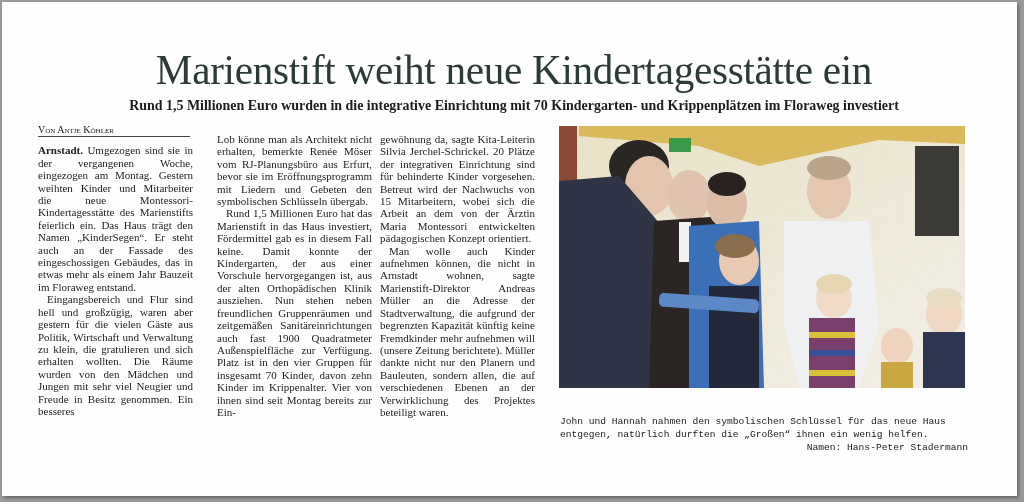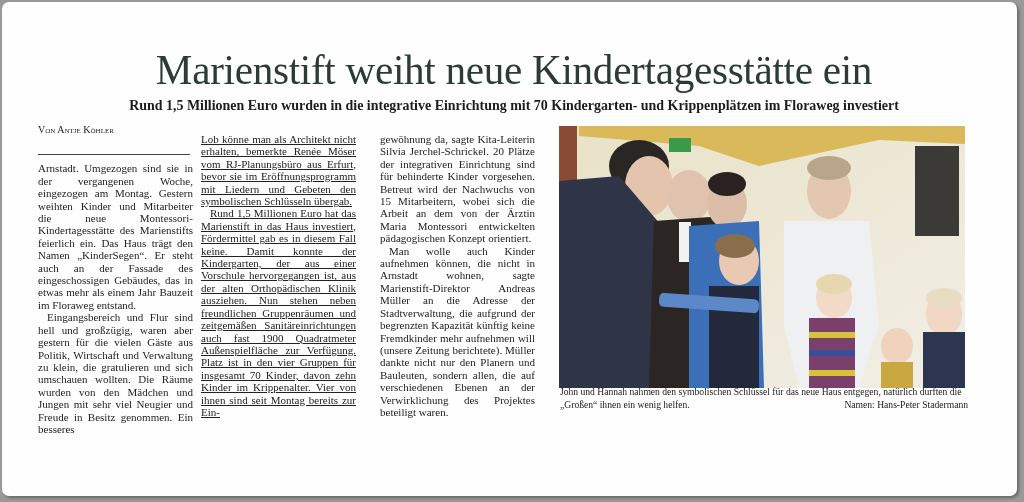--- a/index.html
+++ b/index.html
@@ -1,42 +1,42 @@
 <!DOCTYPE html>
 <html><head>
 <meta charset="utf-8">
 <style>
   html,body{margin:0;padding:0;}
   body{width:1024px;height:502px;background:#9a9a9a;position:relative;overflow:hidden;font-family:"DejaVu Serif",serif;}
-  .page{position:absolute;left:2px;top:2px;width:1015px;height:494px;background:#fefefe;box-shadow:2px 2px 3px #6a6a6a;border-radius:7px;}
+  .page{position:absolute;left:2px;top:2px;width:1015px;height:494px;background:#fefefe;box-shadow:2px 2px 3px #6a6a6a;}
   .title{position:absolute;left:0;top:44px;width:1024px;text-align:center;font-family:"Liberation Serif",serif;font-size:42px;color:#2c3b35;letter-spacing:-0.3px;transform:scaleX(0.98);}
   .subtitle{position:absolute;left:0;top:94px;width:1024px;text-align:center;font-family:"Liberation Serif",serif;font-weight:bold;font-size:15.5px;color:#1c1c1c;transform:scaleX(0.9);}
   .col{position:absolute;top:131px;width:155px;font-family:"Liberation Serif",serif;font-size:11px;line-height:12.4px;color:#222;text-align:justify;hyphens:manual;}
   .col p{margin:0;text-indent:9px;}
   .col p.first{text-indent:0;}
-  .byline{font-family:"Liberation Serif",serif;font-size:10px;font-variant:small-caps;color:#222;border-bottom:1px solid #444;padding-bottom:18px;margin-bottom:7px;width:152px;}
-  .dateline{font-weight:normal;}
+  .byline{font-family:"Liberation Serif",serif;font-size:10px;font-variant:small-caps;color:#222;border-bottom:1px solid #444;padding-bottom:0;margin-bottom:7px;width:152px;}
+  .dateline{font-weight:bold;}
   .c1{left:36px;top:122px;}
-  .c2{left:199px;text-decoration:underline;}
+  .c2{left:215px;}
   .c3{left:360px;margin-left:18px;}
   .photo{position:absolute;left:557px;top:124px;width:406px;height:262px;overflow:hidden;background:#d8d2bf;}
-  .caption{position:absolute;left:558px;top:383px;width:408px;font-family:Liberation Serif, serif;font-size:9.6px;line-height:13px;color:#1a1a1a;}
+  .caption{position:absolute;left:558px;top:413px;width:408px;font-family:Liberation Mono, monospace;font-size:9.6px;line-height:13px;color:#1a1a1a;}
   .caption .credit{float:right;}
 </style>
 </head>
 <body>
 
 <div class="page">
   <div class="title">Marienstift weiht neue Kindertagesstätte ein</div>
   <div class="subtitle">Rund 1,5 Millionen Euro wurden in die integrative Einrichtung mit 70 Kindergarten- und Krippenplätzen im Floraweg investiert</div>
 
   <div class="col c1">
     <div class="byline">Von Antje Köhler</div>
     <p class="first"><span class="dateline">Arnstadt.</span> <span>Umgezogen sind sie in der vergangenen Woche, eingezogen am Montag. Gestern weihten Kinder und Mitarbeiter die neue Montessori-Kindertagesstätte des Marienstifts feierlich ein. Das Haus trägt den Namen „KinderSegen“. Er steht auch an der Fassade des eingeschossigen Gebäudes, das in etwas mehr als einem Jahr Bauzeit im Floraweg entstand.</span></p>
-    <p>Eingangsbereich und Flur sind hell und großzügig, waren aber gestern für die vielen Gäste aus Politik, Wirtschaft und Verwaltung zu klein, die gratulieren und sich umschauen wollten. Die Räume wurden von den Mädchen und Jungen mit sehr viel Neugier und Freude in Besitz genommen. Ein besseres</p>
+    <p>Eingangsbereich und Flur sind hell und großzügig, waren aber gestern für die vielen Gäste aus Politik, Wirtschaft und Verwaltung zu klein, die gratulieren und sich erhalten wollten. Die Räume wurden von den Mädchen und Jungen mit sehr viel Neugier und Freude in Besitz genommen. Ein besseres</p>
   </div>
 
   <div class="col c2">
     <p class="first">Lob könne man als Architekt nicht erhalten, bemerkte Renée Möser vom RJ-Planungsbüro aus Erfurt, bevor sie im Eröffnungsprogramm mit Liedern und Gebeten den symbolischen Schlüsseln übergab.</p>
     <p>Rund 1,5 Millionen Euro hat das Marienstift in das Haus investiert, Fördermittel gab es in diesem Fall keine. Damit konnte der Kindergarten, der aus einer Vorschule hervorgegangen ist, aus der alten Orthopädischen Klinik ausziehen. Nun stehen neben freundlichen Gruppenräumen und zeitgemäßen Sanitäreinrichtungen auch fast 1900 Quadratmeter Außenspielfläche zur Verfügung. Platz ist in den vier Gruppen für insgesamt 70 Kinder, davon zehn Kinder im Krippenalter. Vier von ihnen sind seit Montag bereits zur Ein-</p>
   </div>
 
   <div class="col c3">
     <p class="first">gewöhnung da, sagte Kita-Leiterin Silvia Jerchel-Schrickel. 20 Plätze der integrativen Einrichtung sind für behinderte Kinder vorgesehen. Betreut wird der Nachwuchs von 15 Mitarbeitern, wobei sich die Arbeit an dem von der Ärztin Maria Montessori entwickelten pädagogischen Konzept orientiert.</p>
     <p>Man wolle auch Kinder aufnehmen können, die nicht in Arnstadt wohnen, sagte Marienstift-Direktor Andreas Müller an die Adresse der Stadtverwaltung, die aufgrund der begrenzten Kapazität künftig keine Fremdkinder mehr aufnehmen will (unsere Zeitung berichtete). Müller dankte nicht nur den Planern und Bauleuten, sondern allen, die auf verschiedenen Ebenen an der Verwirklichung des Projektes beteiligt waren.</p>

